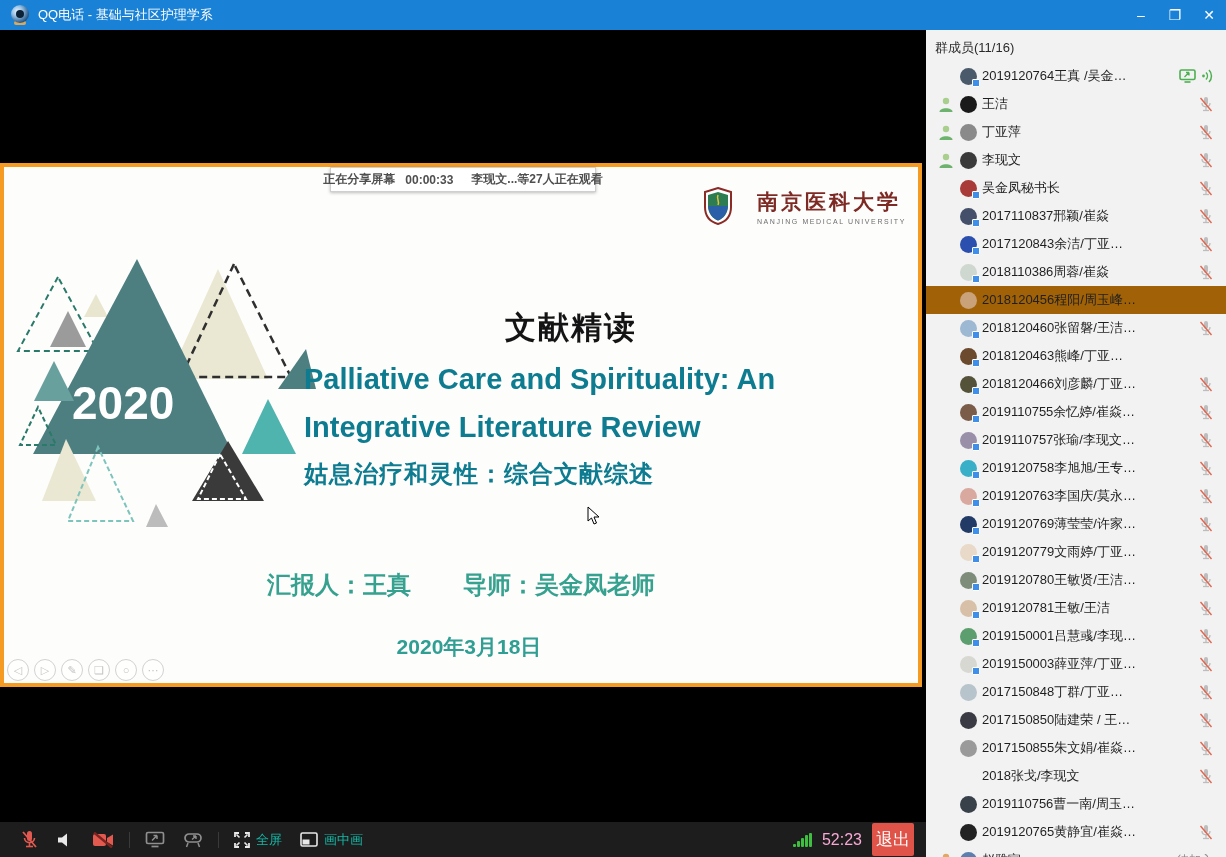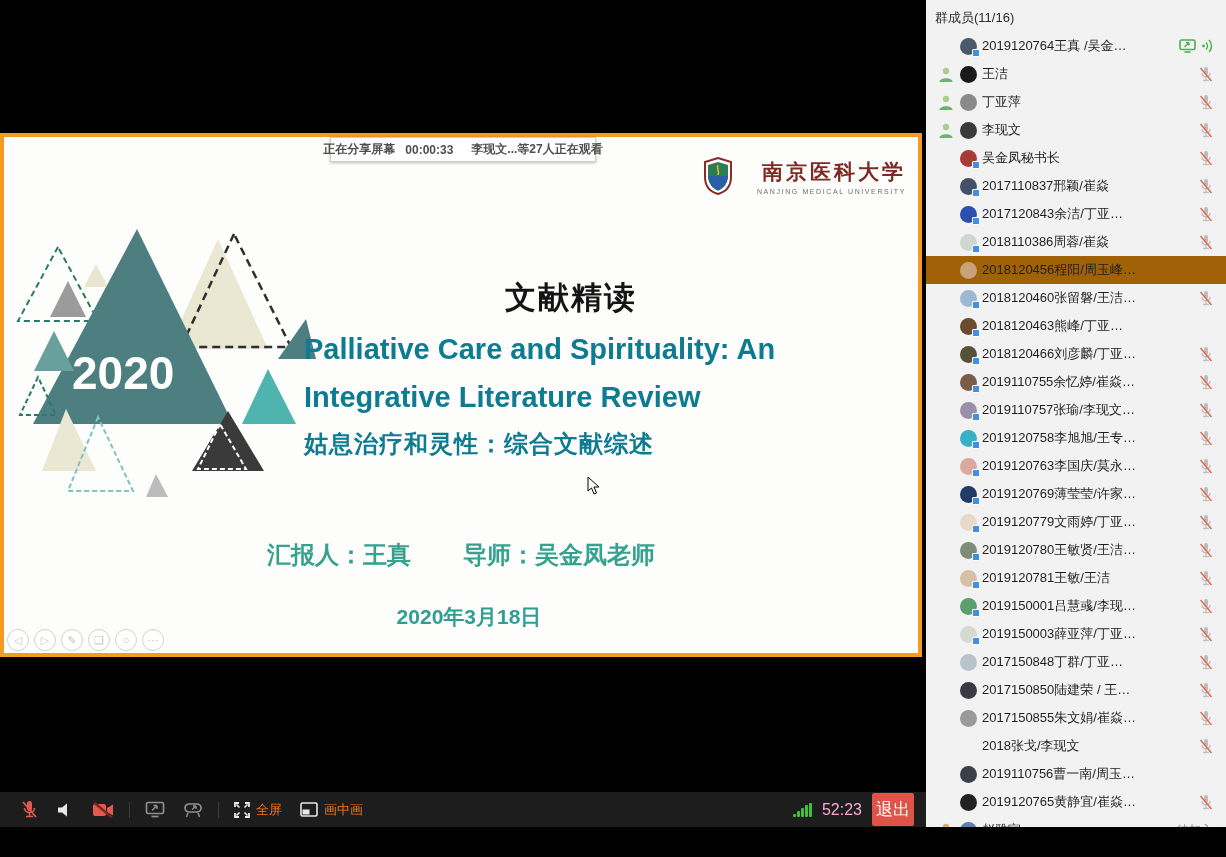--- a/index.html
+++ b/index.html
@@ -22,21 +22,21 @@
   .stage { width:926px; position:relative; background:#000; flex:none; }
 
   .slide { position:absolute; left:0; top:133px; width:922px; height:524px; background:#fdfdfc; border:4px solid #f59a23; overflow:hidden; }
 
   .banner { position:absolute; left:330px; top:137px; width:266px; height:25px; background:#fff; border:1px solid #cfcfcf; box-shadow:0 1px 3px rgba(0,0,0,.25); display:flex; align-items:center; justify-content:center; font-size:12px; color:#4f4f4f; z-index:5; white-space:nowrap; }
   .banner .seg { margin:12px 5px;font-weight:bold; }
   .banner .bdiv { width:1px; height:12px; background:#d8d8d8; margin:0 4px; }
 
   
   .logo { position:absolute; right:12px; top:20px; display:flex; align-items:center; }
-  .logo-texts { margin-left:24px;text-align:right; }
+  .logo-texts { margin-left:24px; }
   .logo-cn { font-family:"Liberation Serif", serif; font-size:21px; font-weight:bold; color:#7e2a24; letter-spacing:3px; }
   .logo-en { font-size:7px; color:#6d6d6d; letter-spacing:1.6px; margin-top:2px; }
 
   
   .titles { position:absolute; left:300px; top:140px; width:534px; }
   .t-cn { text-align:center; font-size:31px; font-weight:bold; color:#141414; letter-spacing:2px; }
   .t-en { font-size:29px; font-weight:bold; color:#0e7c90; line-height:48px; margin-top:6px; }
   .t-sub { font-size:24px; font-weight:bold; color:#0e7c90; margin-top:7px; letter-spacing:1px; }
   .presenter-row { position:absolute; left:0; top:402px; width:100%; display:flex; justify-content:center; gap:52px; font-size:24px; font-weight:bold; color:#35a18e; }
   .slide-date { position:absolute; left:0; top:466px; width:100%; text-align:center; font-size:21px; font-weight:bold; color:#2f9e93;padding-left:16px; }
@@ -45,21 +45,21 @@
 
   
   .ppt-controls { position:absolute; left:3px; bottom:2px; display:flex; gap:5px; }
   .ppt-btn { width:22px; height:22px; border:1.5px solid #d2d2d2; border-radius:50%; background:rgba(255,255,255,.7); color:#c4c4c4; font-size:11px; display:flex; align-items:center; justify-content:center; }
 
   .cursor { position:absolute; left:586px; top:476px; z-index:9; }
 
   
   .toolbar { position:absolute; bottom:0; left:0; width:926px; height:35px; background:#1d1d1d; display:flex; align-items:center; padding:0 12px; }
   .tool { display:flex; align-items:center; justify-content:center; height:35px; padding:0 9px; }
-  .tool-label { color:#f97316; font-size:13px; margin-left:6px; }
+  .tool-label { color:#14b8a6; font-size:13px; margin-left:6px; }
   .tdiv { width:1px; height:16px; background:#3a3a3a; margin:0 6px; }
   .tb-right { margin-left:auto; display:flex; align-items:center; gap:10px; }
   .sig { display:flex; align-items:flex-end; gap:1.5px; height:14px; }
   .sig i { display:block; width:2.5px; background:#3fbf3f; border-radius:1px; }
   .timer { color:#f9a8d4; font-size:16px; }
   .exit-btn { background:#e05348; color:#fff; font-size:17px; padding:5px 4px; border-radius:2px; border:none; }
 
   
   .sidebar { width:300px; background:#f2f2f2; overflow:hidden; flex:none; }
   .sb-header { font-size:13px; color:#2a2a2a; padding:9px 6px 5px 9px; }
@@ -70,20 +70,33 @@
   .avatar .badge { position:absolute; right:-3px; bottom:-2px; width:8px; height:8px; background:#3f8fe8; border:1px solid #fff; border-radius:1px; }
   .m-name { font-size:13px; color:#1f1f1f; white-space:nowrap; overflow:hidden; max-width:190px; }
   .m-right { position:absolute; right:13px; display:flex; align-items:center; gap:5px; }
   .pending-txt { font-size:12px; color:#8a8a8a; }
 </style>
 </head>
 <body>
 
 <div class="window">
 
+  <div class="titlebar">
+    <div class="cam-icon">
+      <div class="cam-base"></div>
+        <div class="cam-ball"></div>
+        <div class="cam-eye"></div>
+    </div>
+    <div class="tb-title">QQ电话 - 基础与社区护理学系</div>
+    <div class="win-btns">
+      <div class="win-btn">–</div>
+      <div class="win-btn">❐</div>
+      <div class="win-btn">✕</div>
+    </div>
+  </div>
 
   <div class="main">
 
     <div class="stage">
 
       <div class="slide">
 
         <svg class="tri-art" width="310" height="290" viewBox="0 0 310 290">
           <polygon points="52,28 12,102 92,102" fill="none" stroke="#2a7a6a" stroke-width="2" stroke-dasharray="6,4"></polygon>
           <polygon points="62,62 44,98 80,98" fill="#9b9b9b"></polygon>

